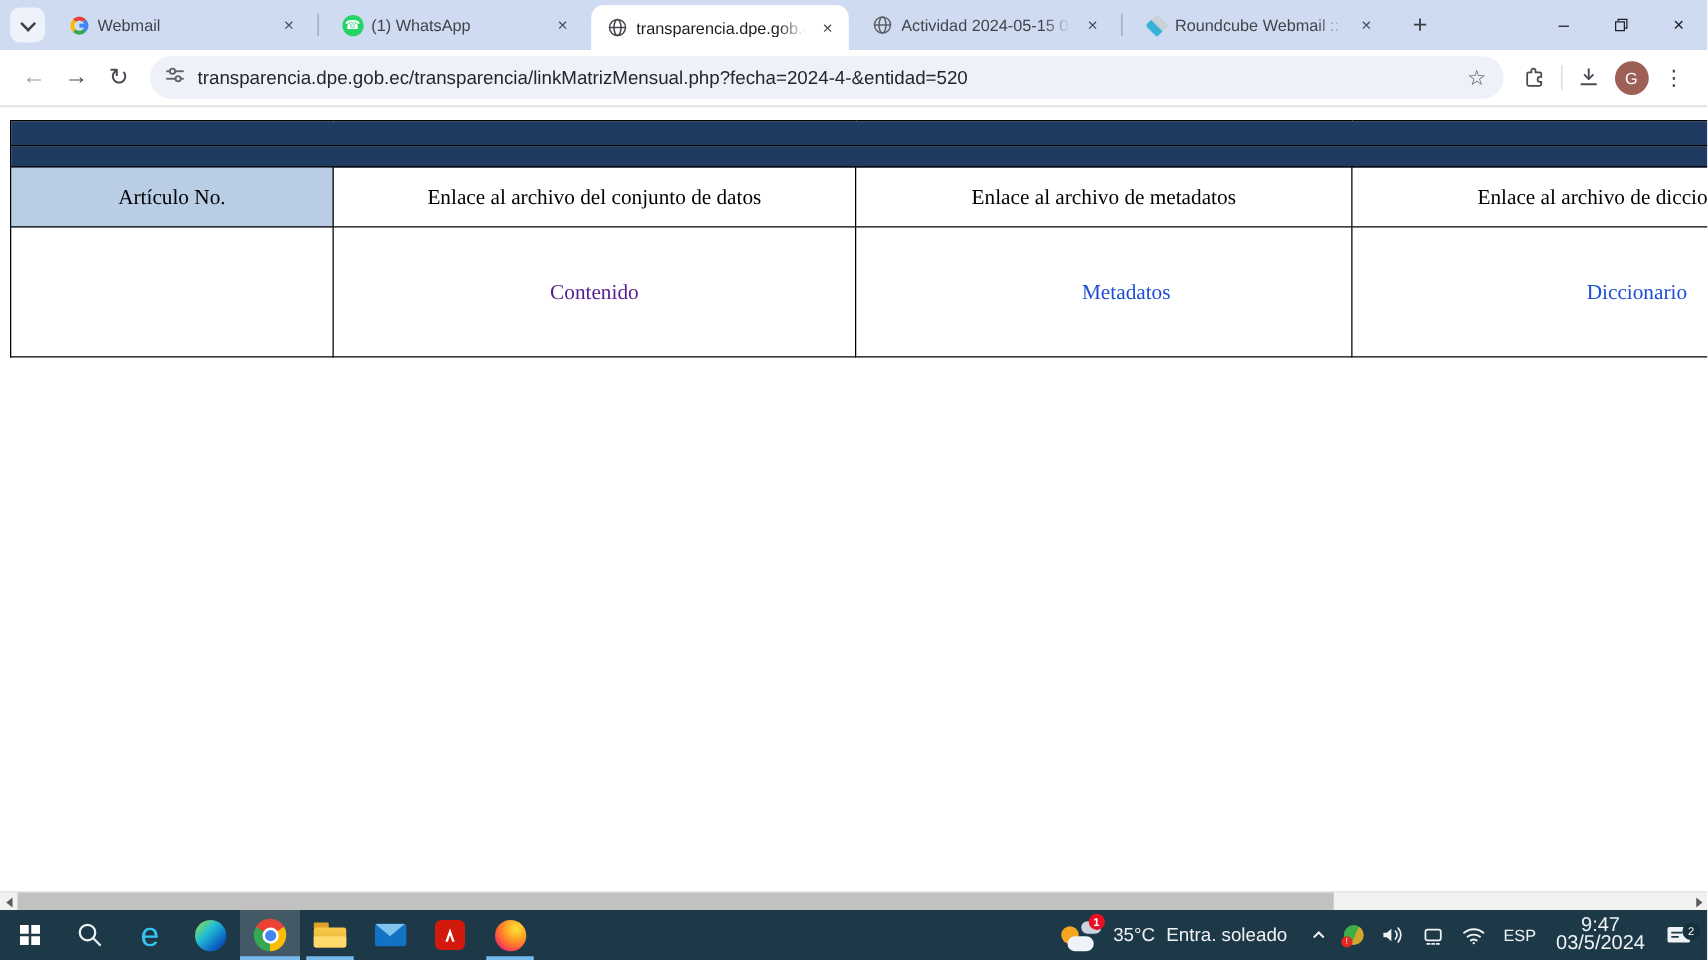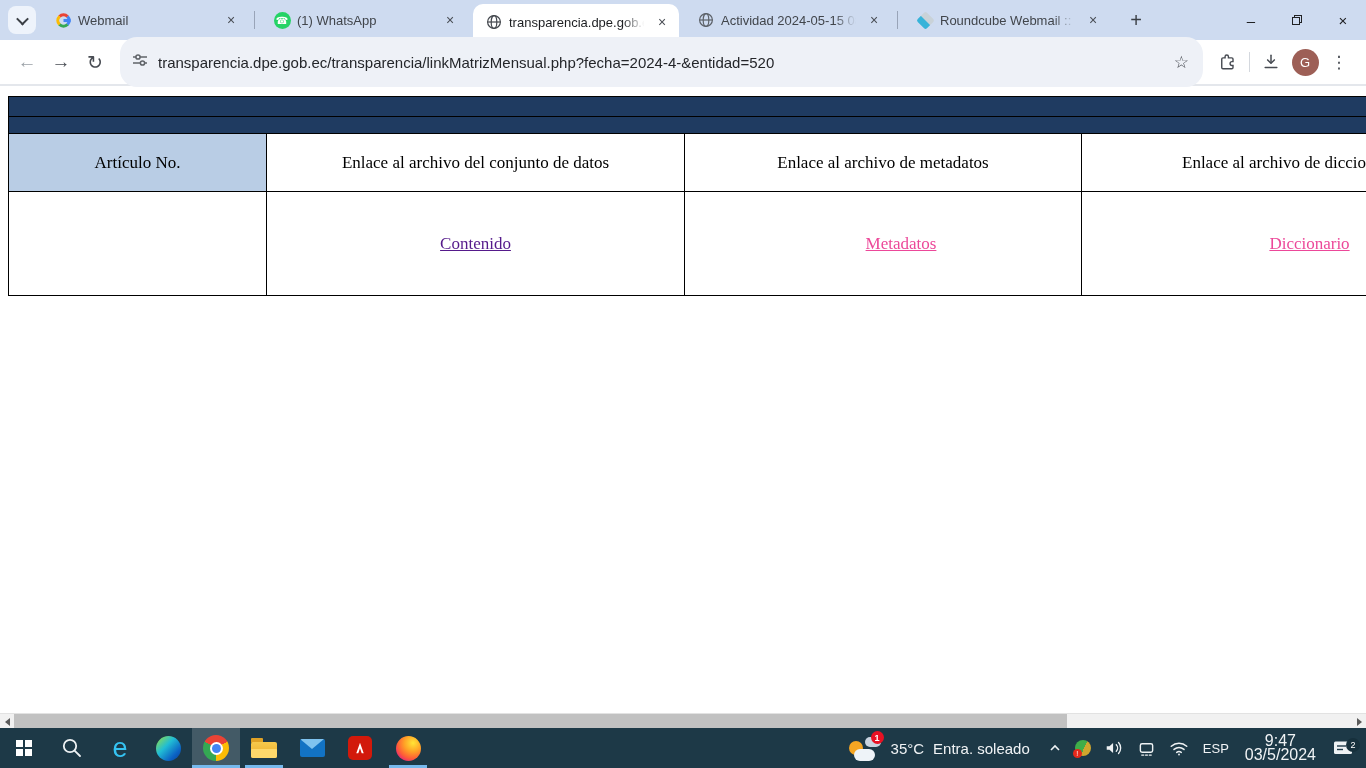--- a/index.html
+++ b/index.html
@@ -22,40 +22,40 @@
   .win-controls { position:absolute; right:0; top:0; height:40px; display:flex; }
   .win-btn { width:46px; height:40px; border:none; background:transparent; font-size:15px; color:#202124; display:flex; align-items:center; justify-content:center; cursor:pointer; }
   .restore-glyph { position:relative; width:10px; height:10px; }
   .restore-glyph .r1 { position:absolute; right:0; top:0; width:8px; height:8px; border:1.2px solid #202124; }
   .restore-glyph .r2 { position:absolute; left:0; bottom:0; width:8px; height:8px; border:1.2px solid #202124; background:#cedbf0; }
 
   
   .toolbar { position:absolute; top:40px; left:0; width:1366px; height:46px; background:#fff; border-bottom:2px solid #e4e7ec; display:flex; align-items:center; padding:0 10px; }
   .nav-btn { width:34px; height:34px; border:none; background:transparent; font-size:19px; display:flex; align-items:center; justify-content:center; cursor:pointer; color:#474b52; }
   .nav-btn.disabled { color:#9aa0a6; }
-  .omnibox { flex:1; height:50px; margin:0 8px; background:#eef1f7; border-radius:17px; display:flex; align-items:center; padding:0 12px; cursor:text; }
+  .omnibox { flex:1; height:34px; margin:0 8px; background:#eef1f7; border-radius:17px; display:flex; align-items:center; padding:0 12px; cursor:text; }
   .url-text { font-size:15px; color:#24262a; margin-left:10px; white-space:nowrap; overflow:hidden; flex:1; }
   .omni-star { border:none; background:transparent; font-size:17px; color:#474b52; cursor:pointer; padding:0 2px; }
   .tool-icon-btn { width:34px; height:34px; border:none; background:transparent; display:flex; align-items:center; justify-content:center; cursor:pointer; color:#474b52; }
   .toolbar-sep { width:1px; height:20px; background:#d4d8de; margin:0 4px; }
   .avatar { width:27px; height:27px; border-radius:50%; background:#9d5f56; color:#fff; font-size:13px; display:flex; align-items:center; justify-content:center; }
   .kebab { font-size:17px; }
 
   
   .page { position:absolute; top:88px; left:0; width:1366px; height:625px; background:#fff; overflow:hidden; }
   table.link-table { border-collapse:collapse; margin:8px 0 0 8px; table-layout:fixed; width:1493px; font-family:"Liberation Serif","DejaVu Serif",serif; }
   table.link-table td { border:1px solid #000; text-align:center; vertical-align:middle; font-size:17px; color:#000; }
   .banner-cell { background:#1f3b61; height:20px; }
   .banner-cell2 { background:#1f3b61; height:17px; }
-  .hdr-row td { height:58px; }
+  .hdr-row td { height:48px; }
   .hdr-first { background:#b9cde5; }
   .data-row td { height:104px; }
-  .tbl-link { text-decoration:underline; cursor:pointer; }
+  .tbl-link { cursor:pointer; }
   .lk-visited { color:#551a8b; }
-  .lk-new { color:#ec4899;margin-left:36px; }
+  .lk-new { color:#1d4ed8;margin-left:36px; }
 
   
   .hscroll { position:absolute; top:713px; left:0; width:1366px; height:15px; background:#f1f1f1; border-top:1px solid #e2e2e2; }
   .hs-arrow { position:absolute; top:0; width:14px; height:15px; display:flex; align-items:center; justify-content:center; cursor:pointer; }
   .hs-left { left:0; } .hs-right { right:0; }
   .tri-l { width:0; height:0; border-top:4px solid transparent; border-bottom:4px solid transparent; border-right:5px solid #5a5a5a; }
   .tri-r { width:0; height:0; border-top:4px solid transparent; border-bottom:4px solid transparent; border-left:5px solid #5a5a5a; }
   .hs-thumb { position:absolute; left:14px; top:0; width:1053px; height:15px; background:#c1c1c1; cursor:grab; }
 
   

